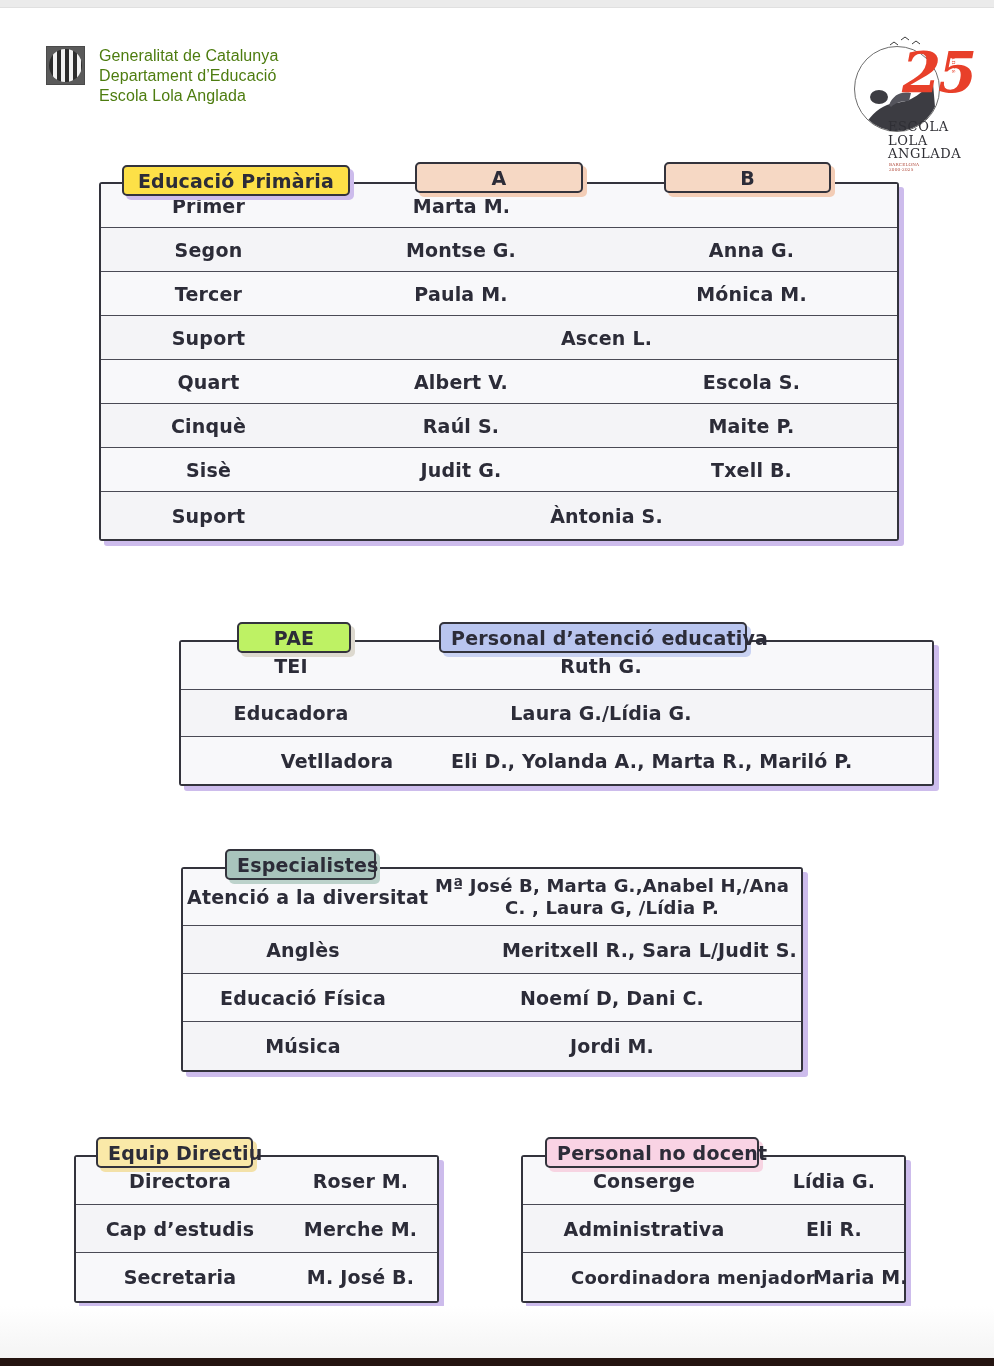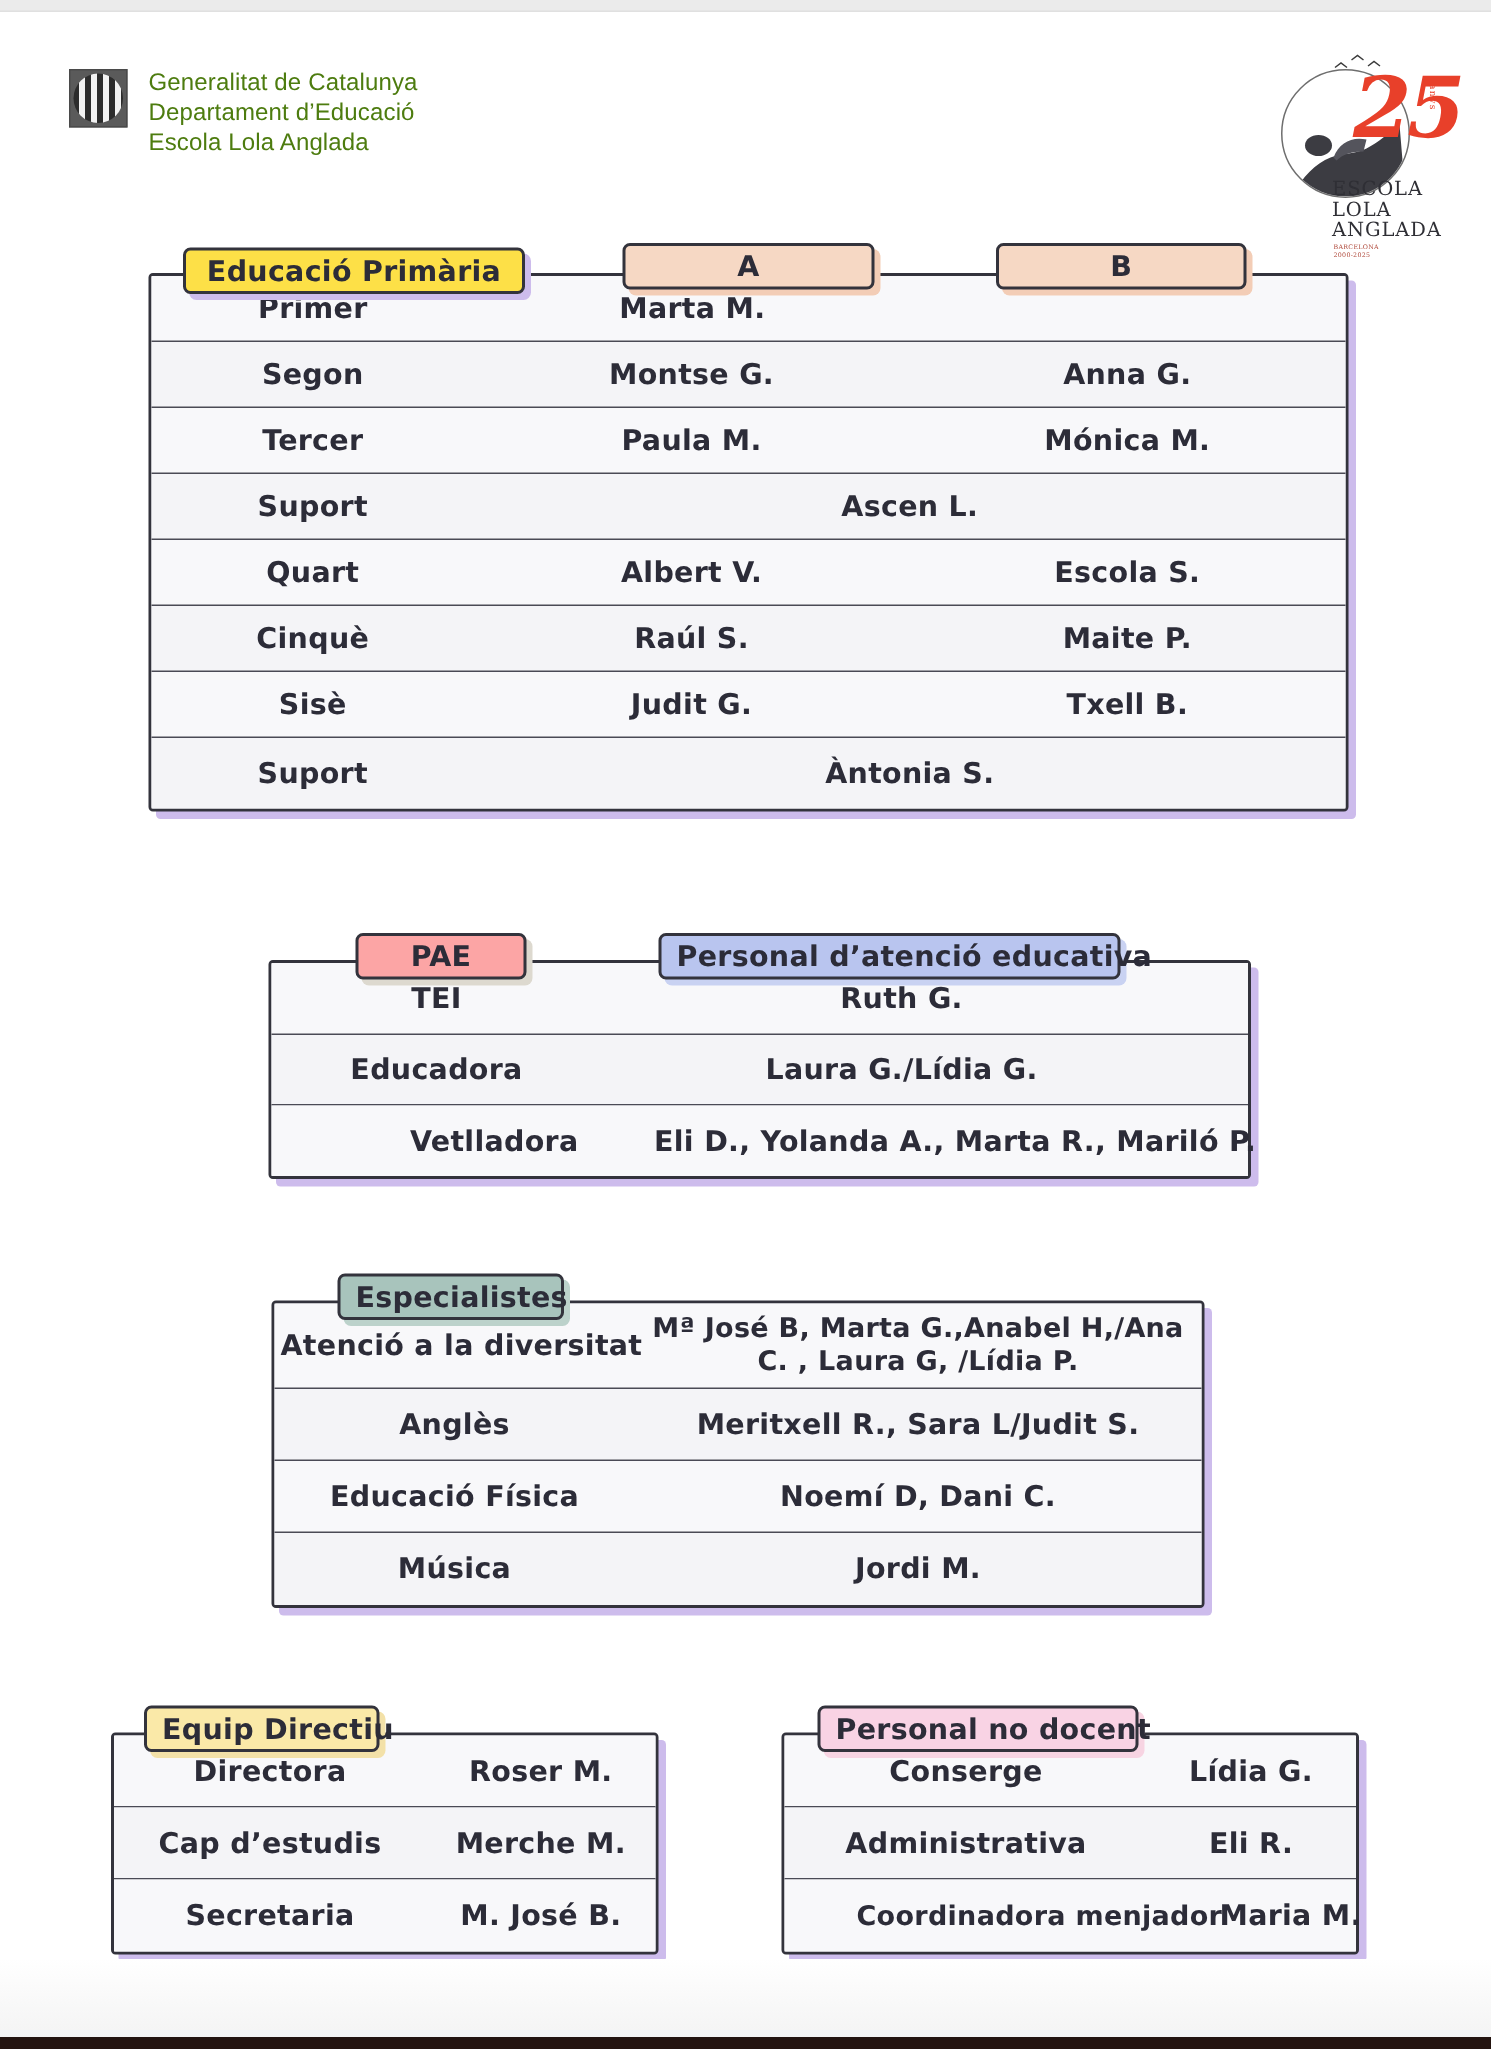--- a/index.html
+++ b/index.html
@@ -279,47 +279,47 @@
       <div class="cell" style="width:215px;">Suport</div>
       <div class="cell" style="width:581px;">Àntonia S.</div>
     </div>
   </div>
   <div class="tab shadow-purple" style="top:-17px; left:23px; width:228px; background:#fde047;">Educació Primària</div>
   <div class="tab shadow-peach" style="top:-20px; left:316px; width:168px; background:#f6d8c4;">A</div>
   <div class="tab shadow-peach" style="top:-20px; left:565px; width:167px; background:#f6d8c4;">B</div>
 </div>
 
 <div class="tbl-wrap" style="top:640px; left:179px;">
-  <div class="tbl" style="width:655px;">
+  <div class="tbl" style="width:755px;">
     <div class="tbl-row" style="height:48px;">
       <div class="cell" style="width:220px;">TEI</div>
       <div class="cell" style="width:400px;">Ruth G.</div>
     </div>
     <div class="tbl-row" style="height:47px;">
       <div class="cell" style="width:220px;">Educadora</div>
       <div class="cell" style="width:400px;">Laura G./Lídia G.</div>
     </div>
     <div class="tbl-row" style="height:47px;padding-left:46px;">
       <div class="cell" style="width:220px;">Vetlladora</div>
       <div class="cell" style="width:400px;">Eli D., Yolanda A., Marta R., Mariló P.</div>
     </div>
   </div>
-  <div class="tab shadow-grey" style="top:-18px; left:58px; width:114px; background:#fca5a5;">PAE</div>
+  <div class="tab shadow-grey" style="top:-18px; left:58px; width:114px; background:#bef264;">PAE</div>
   <div class="tab shadow-blue" style="top:-18px; left:260px; width:308px; background:#b9c5ef;">Personal d’atenció educativa</div>
 </div>
 
 <div class="tbl-wrap" style="top:867px; left:181px;">
   <div class="tbl" style="width:622px;">
     <div class="tbl-row" style="height:57px;">
       <div class="cell" style="width:240px;">Atenció a la diversitat</div>
       <div class="cell wrap overflow" style="width:378px; font-size:18px; line-height:22px;">Mª José B, Marta G.,Anabel H,/Ana C. ,  Laura G, /Lídia P.</div>
     </div>
     <div class="tbl-row" style="height:48px;">
       <div class="cell" style="width:240px;">Anglès</div>
-      <div class="cell" style="width:378px;">Meritxell R., Sara L/Judit S.</div>
+      <div class="cell" style="width:378px;text-align:right;">Meritxell R., Sara L/Judit S.</div>
     </div>
     <div class="tbl-row" style="height:48px;">
       <div class="cell" style="width:240px;">Educació Física</div>
       <div class="cell" style="width:378px;">Noemí D, Dani C.</div>
     </div>
     <div class="tbl-row" style="height:48px;">
       <div class="cell" style="width:240px;">Música</div>
       <div class="cell" style="width:378px;">Jordi M.</div>
     </div>
   </div>

